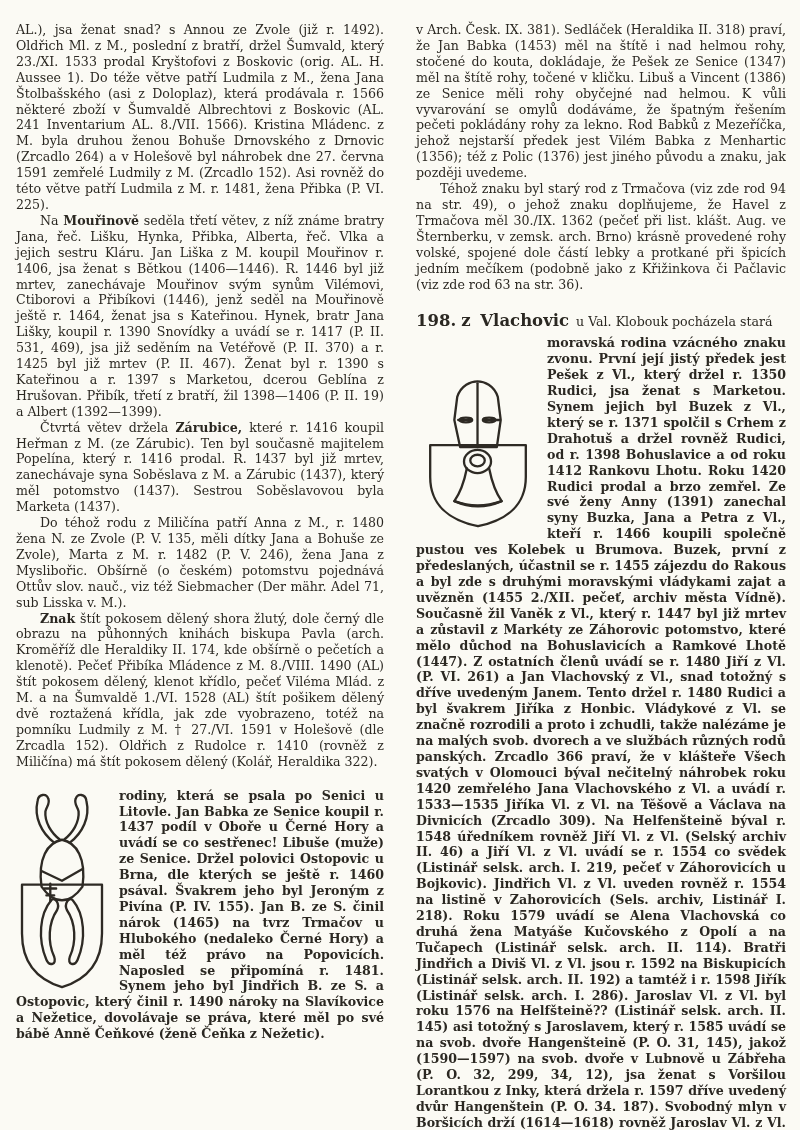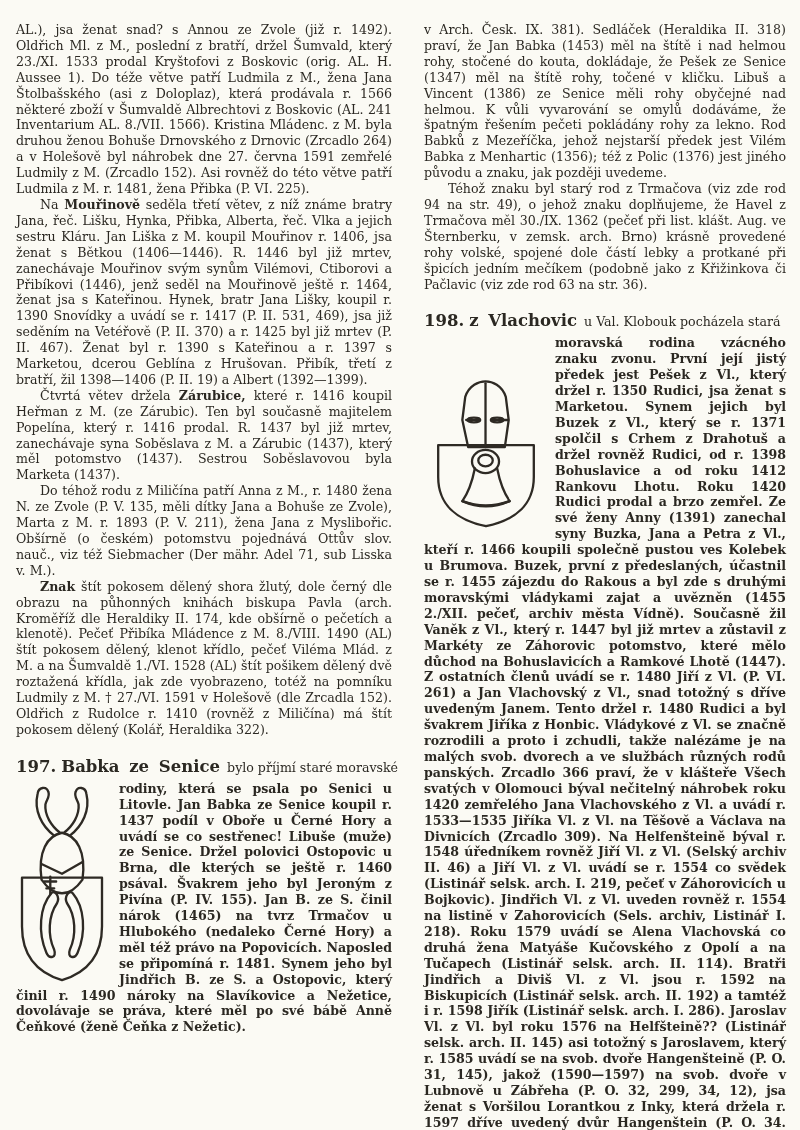--- a/index.html
+++ b/index.html
@@ -70,26 +70,25 @@
 <div class="page">
   <div class="columns">
 
     <div class="col col-left">
       <p class="para noindent"><span>AL.), jsa ženat snad? s Annou ze Zvole (již r. 1492). Oldřich Ml. z M., poslední z bratří, držel Šumvald, který 23./XI. 1533 prodal Kryštofovi z Boskovic (orig. AL. H. Aussee 1). Do téže větve patří Ludmila z M., žena Jana Štolbašského (asi z Doloplaz), která prodávala r. 1566 některé zboží v Šumvaldě Albrechtovi z Boskovic (AL. 241 Inventarium AL. 8./VII. 1566). Kristina Mládenc. z M. byla druhou ženou Bohuše Drnovského z Drnovic (Zrcadlo 264) a v Holešově byl náhrobek dne 27. června 1591 zemřelé Ludmily z M. (Zrcadlo 152). Asi rovněž do této větve patří Ludmila z M. r. 1481, žena Přibka (P. VI. 225).</span></p>
 
       <p class="para"><span>Na </span><b>Mouřinově</b><span> seděla třetí větev, z níž známe bratry Jana, řeč. Lišku, Hynka, Přibka, Alberta, řeč. Vlka a jejich sestru Kláru. Jan Liška z M. koupil Mouřinov r. 1406, jsa ženat s Bětkou (1406—1446). R. 1446 byl již mrtev, zanechávaje Mouřinov svým synům Vilémovi, Ctiborovi a Přibíkovi (1446), jenž seděl na Mouřinově ještě r. 1464, ženat jsa s Kateřinou. Hynek, bratr Jana Lišky, koupil r. 1390 Snovídky a uvádí se r. 1417 (P. II. 531, 469), jsa již seděním na Vetéřově (P. II. 370) a r. 1425 byl již mrtev (P. II. 467). Ženat byl r. 1390 s Kateřinou a r. 1397 s Marketou, dcerou Geblína z Hrušovan. Přibík, třetí z bratří, žil 1398—1406 (P. II. 19) a Albert (1392—1399).</span></p>
 
       <p class="para"><span>Čtvrtá větev držela </span><b>Zárubice,</b><span> které r. 1416 koupil Heřman z M. (ze Zárubic). Ten byl současně majitelem Popelína, který r. 1416 prodal. R. 1437 byl již mrtev, zanechávaje syna Soběslava z M. a Zárubic (1437), který měl potomstvo (1437). Sestrou Soběslavovou byla Marketa (1437).</span></p>
 
-      <p class="para"><span>Do téhož rodu z Miličína patří Anna z M., r. 1480 žena N. ze Zvole (P. V. 135, měli dítky Jana a Bohuše ze Zvole), Marta z M. r. 1893 (P. V. 211), žena Jana z Myslibořic. Obšírně (o českém) potomstvu pojednává Ottův slov. nauč., viz též Siebmacher (Der mähr. Adel 71, sub Lisska v. M.).</span></p>
+      <p class="para"><span>Do téhož rodu z Miličína patří Anna z M., r. 1480 žena N. ze Zvole (P. V. 135, měli dítky Jana a Bohuše ze Zvole), Marta z M. r. 1482 (P. V. 246), žena Jana z Myslibořic. Obšírně (o českém) potomstvu pojednává Ottův slov. nauč., viz též Siebmacher (Der mähr. Adel 71, sub Lisska v. M.).</span></p>
 
       <p class="para"><b>Znak</b><span> štít pokosem dělený shora žlutý, dole černý dle obrazu na půhonných knihách biskupa Pavla (arch. Kroměříž dle Heraldiky II. 174, kde obšírně o pečetích a klenotě). Pečeť Přibíka Mládence z M. 8./VIII. 1490 (AL) štít pokosem dělený, klenot křídlo, pečeť Viléma Mlád. z M. a na Šumvaldě 1./VI. 1528 (AL) štít pošikem dělený dvě roztažená křídla, jak zde vyobrazeno, totéž na pomníku Ludmily z M. † 27./VI. 1591 v Holešově (dle Zrcadla 152). Oldřich z Rudolce r. 1410 (rovněž z Miličína) má štít pokosem dělený (Kolář, Heraldika 322).</span></p>
 
       <div class="section">
-        <p class="sec-heading"><span class="sec-num">197.</span><span class="sec-title">Babka ze Senice</span><span class="sec-lead">bylo příjmí staré moravské</span></p>
         <div class="sec-body para noindent">
           <svg class="crest crest-babka" viewBox="0 0 88 205" aria-hidden="true">
             <g fill="none" stroke="#2e2a24" stroke-width="2.4" stroke-linecap="round" stroke-linejoin="round">
               <path d="M3 97 H85 V147 C85 179 67 195 44 202 C21 195 3 179 3 147 Z"></path>
               <path d="M33 113 C21 127 19 153 28 174 C31 181 39 179 36 171 C29 156 30 136 39 123 C42 117 37 109 33 113 Z"></path>
               <path d="M55 113 C67 127 69 153 60 174 C57 181 49 179 52 171 C59 156 58 136 49 123 C46 117 51 109 55 113 Z"></path>
               <path d="M23 99 C19 70 29 54 44 51 C59 54 69 70 65 99 C58 109 50 113 44 113 C38 113 30 109 23 99 Z"></path>
               <path d="M23 83 L44 93 L65 81"></path>
               <path d="M32 96 V114 M26 101 H38 M28 108 H36"></path>
               <path d="M36 54 C23 44 15 28 19 11 C20 4 28 3 30 9 C32 14 28 17 27 22 C26 33 33 44 42 51"></path>

